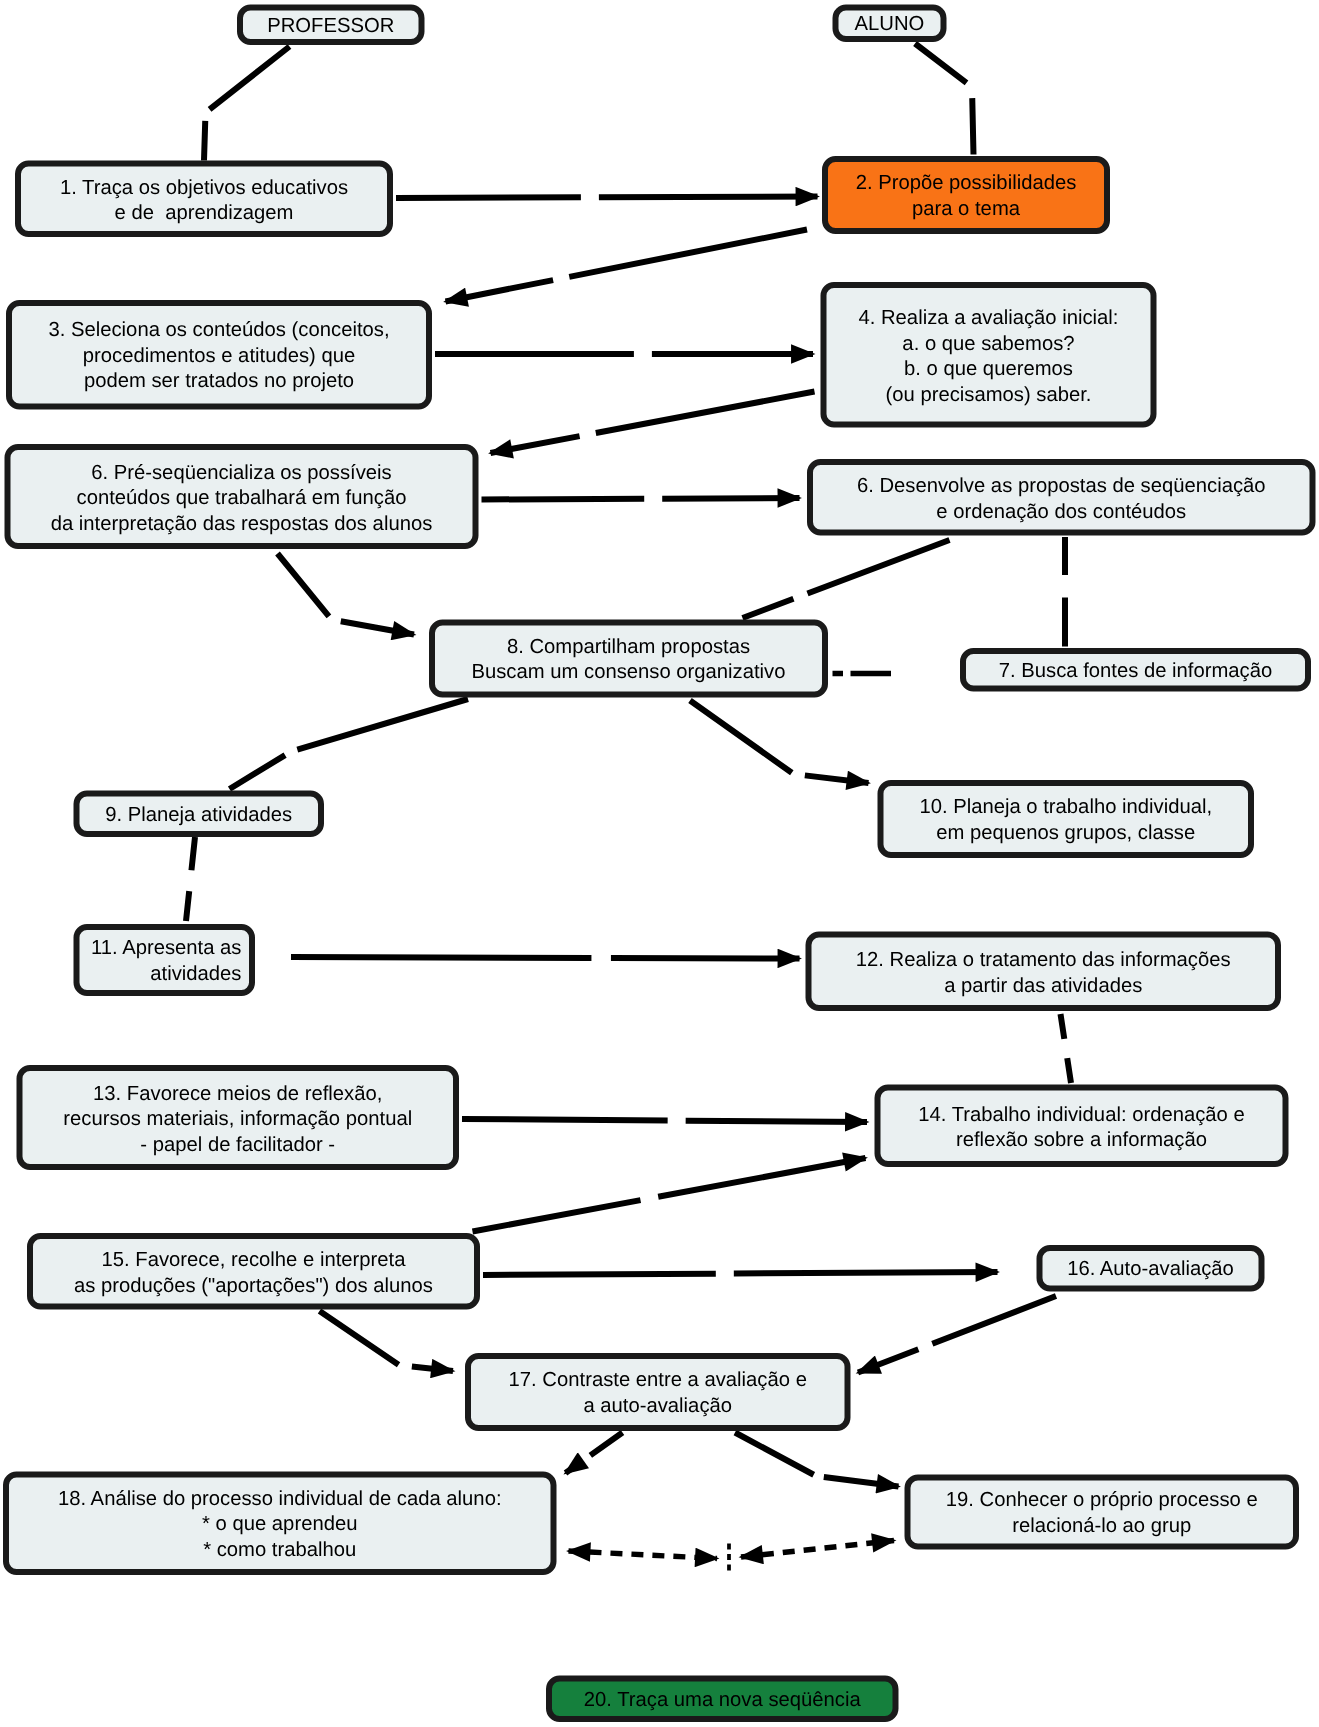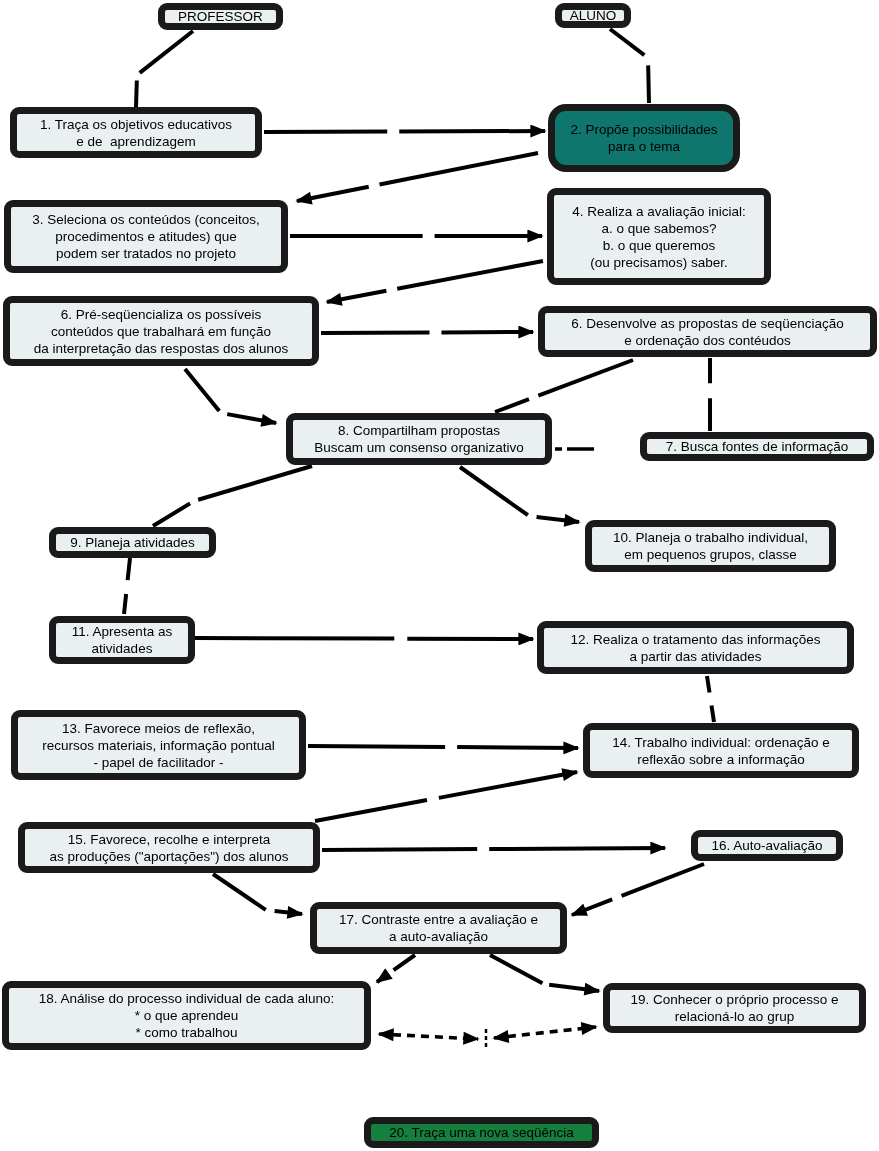--- a/index.html
+++ b/index.html
@@ -1,19 +1,19 @@
 <!DOCTYPE html>
 <html><head>
 <meta charset="utf-8">
 <style>
   html,body{margin:0;padding:0;background:#ffffff;}
   #diagram{position:relative;width:879px;height:1151px;background:#ffffff;overflow:hidden;
            font-family:"Liberation Sans","DejaVu Sans",sans-serif;}
   #edges-layer{position:absolute;left:0;top:0;width:879px;height:1151px;}
-  .node{position:absolute;box-sizing:border-box;background:#eaf0f1;border:7px solid #0ea5e9;
+  .node{position:absolute;box-sizing:border-box;background:#eaf0f1;border:4px solid #0ea5e9;
         border-radius:9px;display:flex;flex-direction:column;justify-content:center;align-items:center;
         font-size:13.5px;line-height:17px;color:#000;text-align:center;padding:2px 5px;}
   .node .line{white-space:pre-wrap;}
 </style>
 </head>
 <body>
 
 <div id="diagram">
   <svg id="edges-layer" width="879" height="1151" viewBox="0 0 879 1151">
       <defs>
@@ -52,21 +52,21 @@
       <div class="node" style="left: 158px; top: 3px; width: 125px; height: 27px; background: rgb(234, 240, 241); border-color: rgb(26, 26, 26);">
         <div class="line">PROFESSOR</div>
       </div>
       <div class="node" style="left: 555px; top: 3px; width: 76px; height: 25px; background: rgb(234, 240, 241); border-color: rgb(26, 26, 26);">
         <div class="line">ALUNO</div>
       </div>
       <div class="node" style="left: 10px; top: 107px; width: 252px; height: 51px; background: rgb(234, 240, 241); border-color: rgb(26, 26, 26);">
         <div class="line">1. Traça os objetivos educativos</div>
         <div class="line">e de  aprendizagem</div>
       </div>
-      <div class="node" style="left: 548px; top: 104px; width: 192px; height: 68px; background: #0f766e; border-color: rgb(26, 26, 26); border-radius: 18px;">
+      <div class="node" style="left: 548px; top: 104px; width: 192px; height: 52px; background: #f97316; border-color: rgb(26, 26, 26);">
         <div class="line">2. Propõe possibilidades</div>
         <div class="line">para o tema</div>
       </div>
       <div class="node" style="left: 4px; top: 200px; width: 284px; height: 73px; background: rgb(234, 240, 241); border-color: rgb(26, 26, 26);">
         <div class="line">3. Seleciona os conteúdos (conceitos,</div>
         <div class="line">procedimentos e atitudes) que</div>
         <div class="line">podem ser tratados no projeto</div>
       </div>
       <div class="node" style="left: 547px; top: 188px; width: 224px; height: 97px; background: rgb(234, 240, 241); border-color: rgb(26, 26, 26);">
         <div class="line">4. Realiza a avaliação inicial:</div>
@@ -90,21 +90,21 @@
         <div class="line">8. Compartilham propostas</div>
         <div class="line">Buscam um consenso organizativo</div>
       </div>
       <div class="node" style="left: 49px; top: 527px; width: 167px; height: 31px; background: rgb(234, 240, 241); border-color: rgb(26, 26, 26);">
         <div class="line">9. Planeja atividades</div>
       </div>
       <div class="node" style="left: 585px; top: 520px; width: 251px; height: 52px; background: rgb(234, 240, 241); border-color: rgb(26, 26, 26);">
         <div class="line">10. Planeja o trabalho individual,</div>
         <div class="line">em pequenos grupos, classe</div>
       </div>
-      <div class="node" style="left: 49px; top: 616px; width: 146px; height: 48px; background: rgb(234, 240, 241); border-color: rgb(26, 26, 26);">
+      <div class="node" style="left: 49px; top: 616px; width: 121px; height: 48px; background: rgb(234, 240, 241); border-color: rgb(26, 26, 26); align-items: flex-end;">
         <div class="line">11. Apresenta as</div>
         <div class="line">atividades</div>
       </div>
       <div class="node" style="left: 537px; top: 621px; width: 317px; height: 53px; background: rgb(234, 240, 241); border-color: rgb(26, 26, 26);">
         <div class="line">12. Realiza o tratamento das informações</div>
         <div class="line">a partir das atividades</div>
       </div>
       <div class="node" style="left: 11px; top: 710px; width: 295px; height: 70px; background: rgb(234, 240, 241); border-color: rgb(26, 26, 26);">
         <div class="line">13. Favorece meios de reflexão,</div>
         <div class="line">recursos materiais, informação pontual</div>

